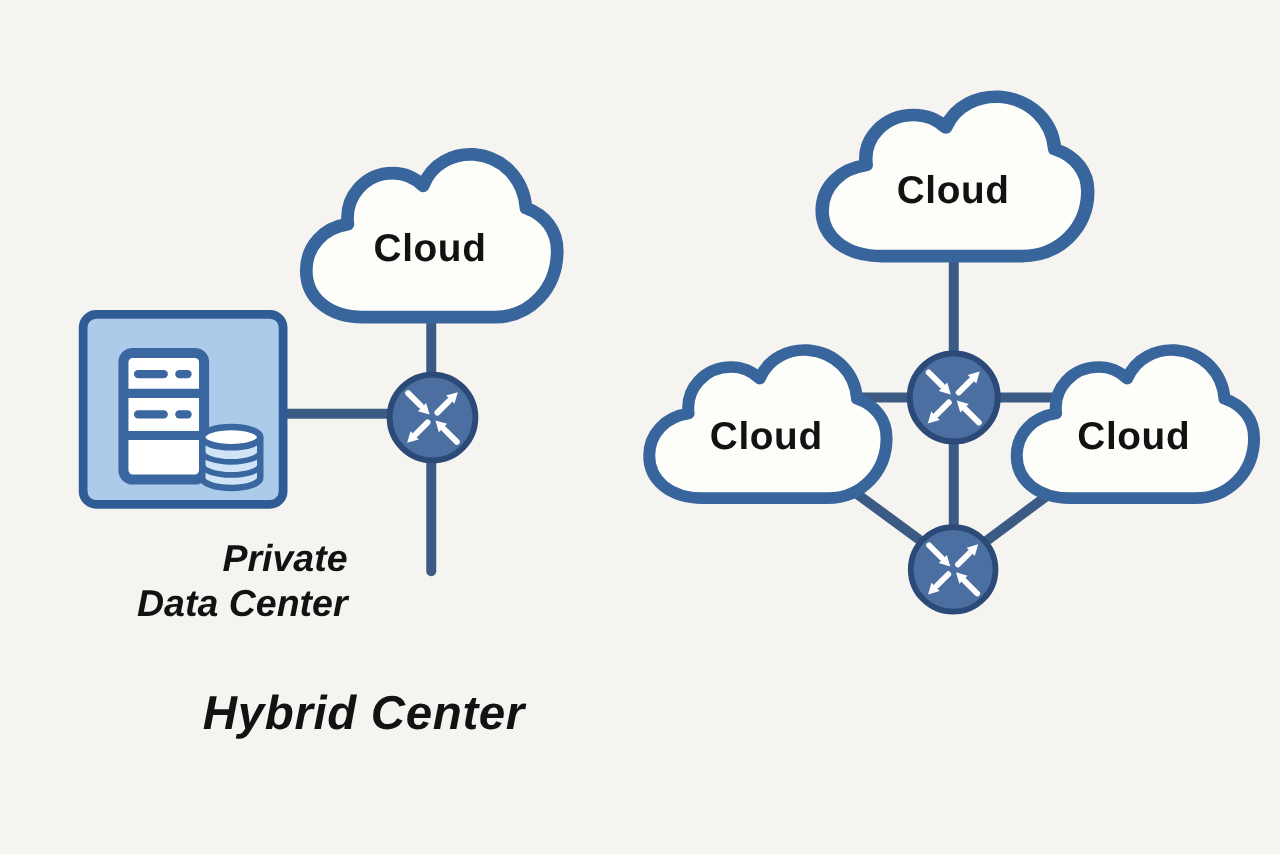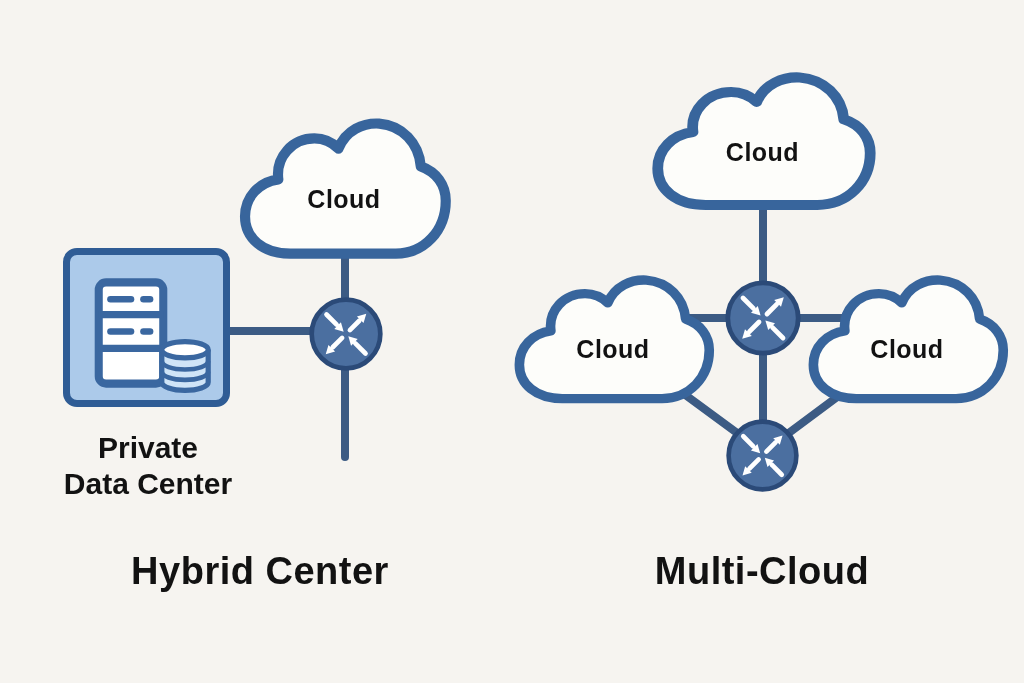--- a/index.html
+++ b/index.html
@@ -25,36 +25,36 @@
   }
   .cloud { position: absolute; }
   .cloud svg { position: absolute; left: 0; top: 0; width: 100%; height: 100%; }
   .cloud-label {
     position: absolute;
     left: 0; right: 0;
     top: 56%;
     transform: translateY(-50%);
     text-align: center;
     font-weight: 700;
-    font-size: 25px;
+    font-size: 31px;
     letter-spacing: 0.5px;
   }
   .router { position: absolute; }
   .router svg { width: 100%; height: 100%; display: block; }
   .dc-box {
     position: absolute;
     left: 63px; top: 248px;
     width: 167px; height: 159px;
     background: #accaea;
     border: 7px solid #2f5c95;
     border-radius: 14px;
   }
   .server-icon { position: absolute; left: 24px; top: 23px; width: 74px; height: 110px; }
   .database-icon { position: absolute; left: 86px; top: 80px; width: 58px; height: 62px; }
-  .label { position: absolute; text-align: center; font-weight: 700; }
+  .label { position: absolute; text-align: right; font-weight: 700; font-style: italic; }
   .dc-label {
     left: 18px; top: 430px; width: 260px;
     font-size: 30px; line-height: 36px;
     white-space: pre-line;
   }
   .title { font-size: 38px; line-height: 46px; letter-spacing: 0.5px; }
   .title-hybrid { left: 100px; top: 548px; width: 320px; }
   .title-multi  { left: 602px; top: 548px; width: 320px; }
 </style>
 </head>
@@ -161,15 +161,14 @@
       <polygon points="47,47 35,43.5 43.5,35" fill="#fff"></polygon>
       <line x1="55" y1="45" x2="67" y2="33" stroke="#fff" stroke-width="6" stroke-linecap="round"></line>
       <polygon points="76,24 72.5,36 64,27.5" fill="#fff"></polygon>
       <line x1="45" y1="55" x2="33" y2="67" stroke="#fff" stroke-width="6" stroke-linecap="round"></line>
       <polygon points="24,76 27.5,64 36,72.5" fill="#fff"></polygon>
       <line x1="75" y1="75" x2="62" y2="62" stroke="#fff" stroke-width="6" stroke-linecap="round"></line>
       <polygon points="53,53 56.5,65 65,56.5" fill="#fff"></polygon>
     </svg>
   </div>
 
-  <div class="label title title-multi">Multi-Cloud</div>
 
 </div>
 
 </body></html>

